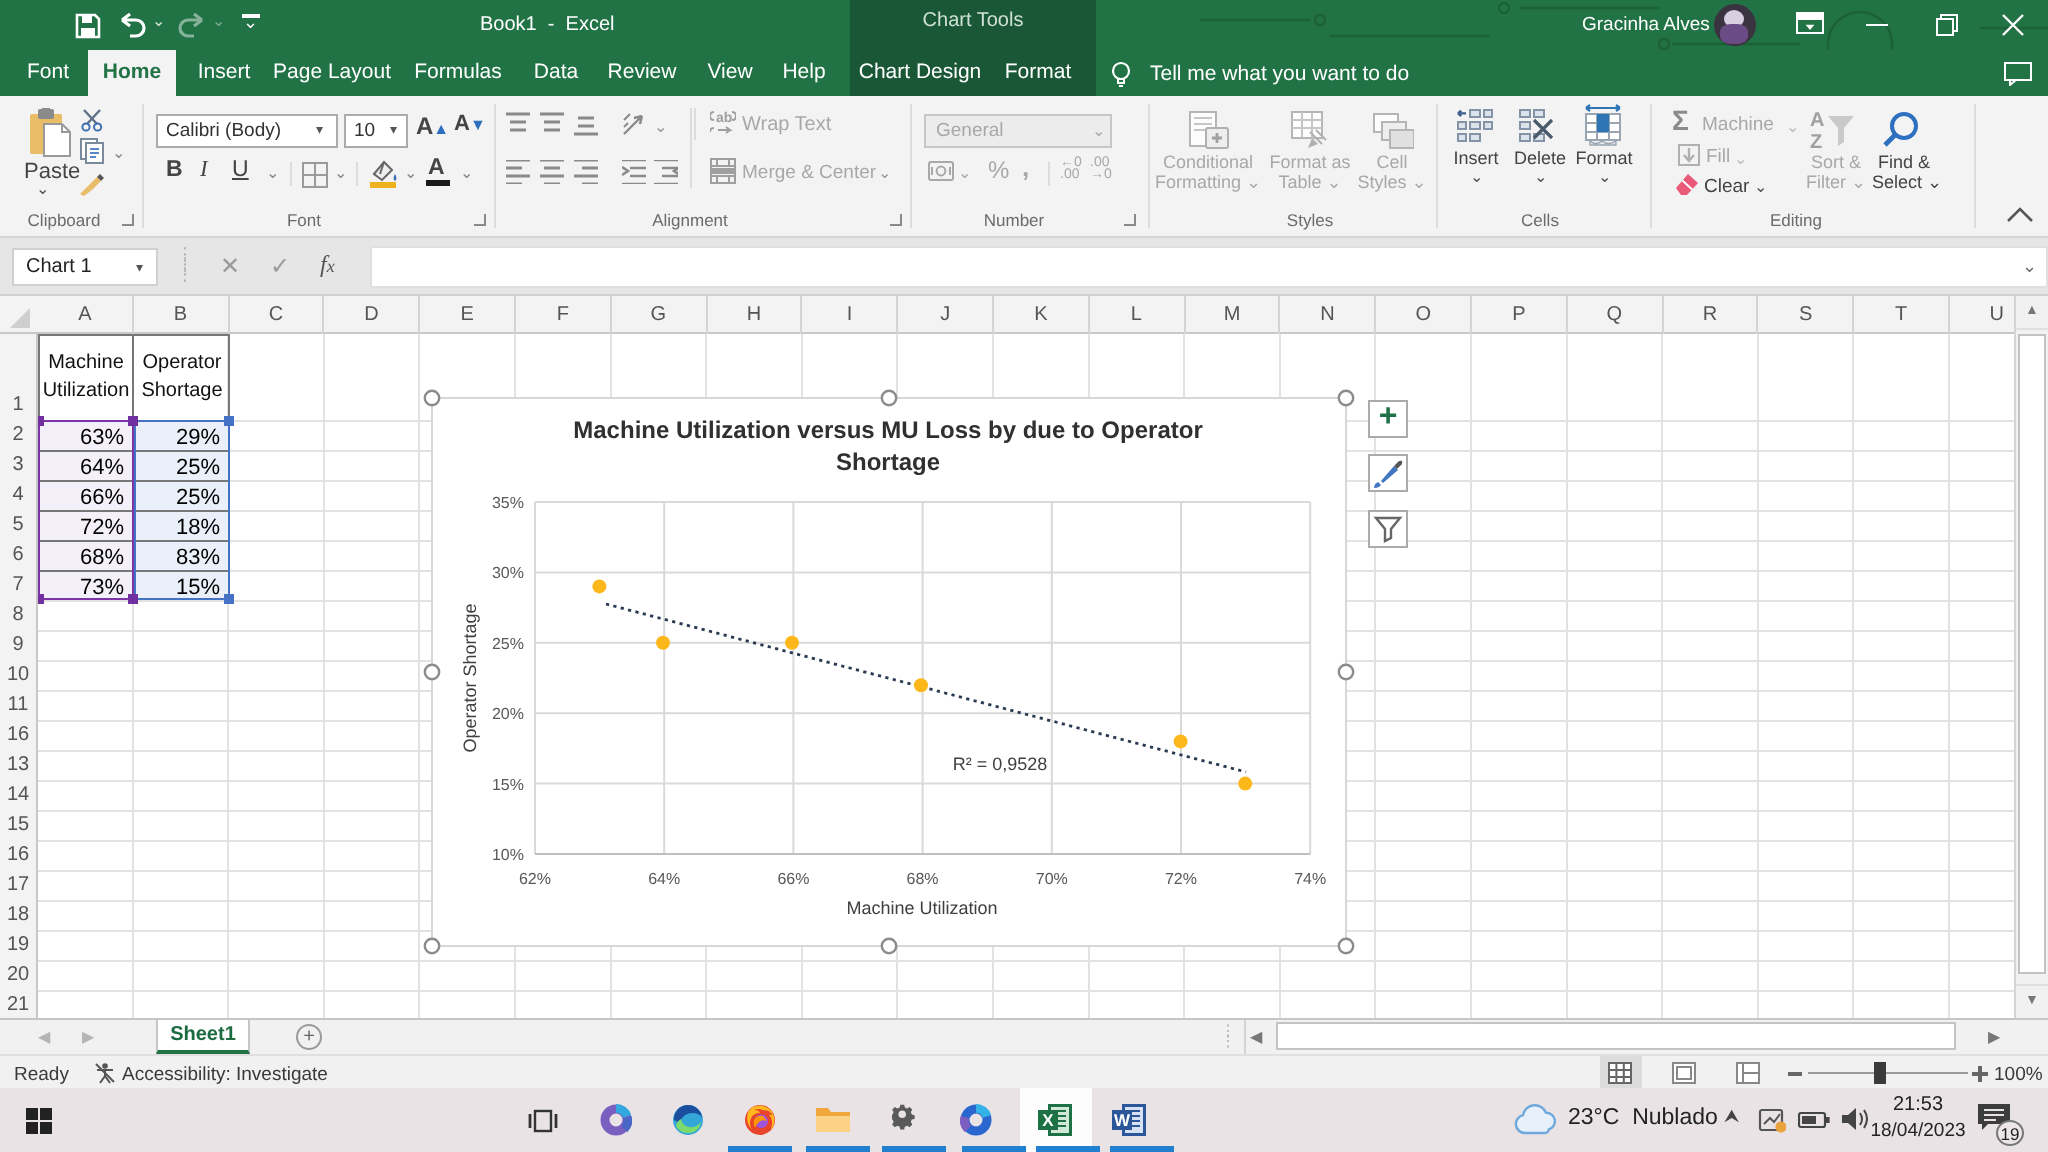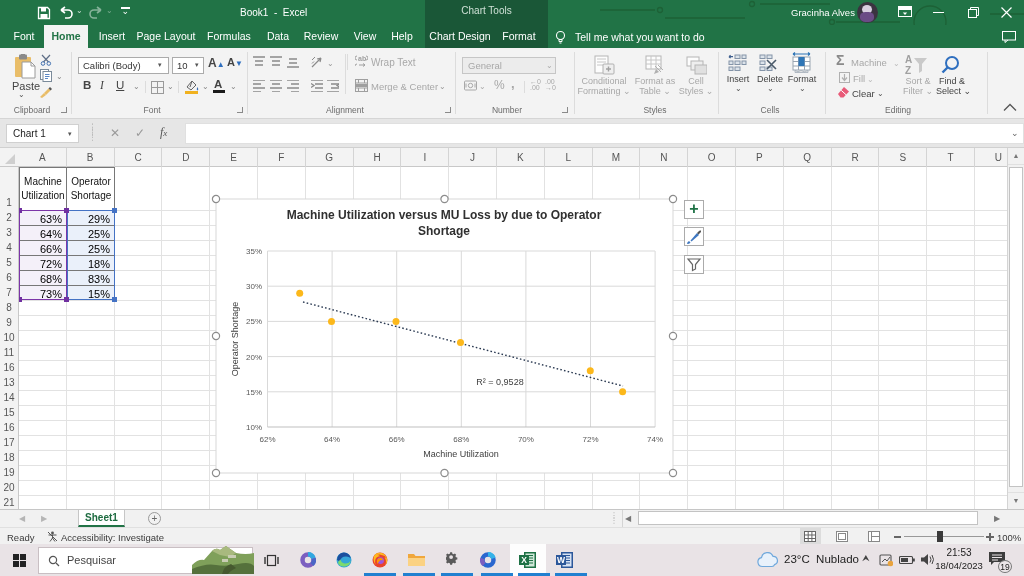--- a/index.html
+++ b/index.html
@@ -559,34 +559,20 @@
     <div class="abs" style="left:989.3px;top:4.8px;width:1.5px;height:8px;background:#666"></div>
     <div class="abs" style="left:997px;top:4px">100%</div>
   </div>
   <div id="taskbar">
     <svg class="abs" style="left:13px;top:10px" width="13" height="13" viewBox="0 0 13 13">
       <rect x="0" y="0" width="6" height="6" fill="#222"></rect>
         <rect x="7" y="0" width="6" height="6" fill="#222"></rect>
       <rect x="0" y="7" width="6" height="6" fill="#222"></rect>
         <rect x="7" y="7" width="6" height="6" fill="#222"></rect>
     </svg>
-    <div class="abs" style="left:38px;top:3px;width:215px;height:27px;background:#fff;border:1px solid #c9bfc3">
-      <svg class="abs" style="left:9px;top:7px" width="12" height="12" viewBox="0 0 12 12">
-        <circle cx="5" cy="5" r="3.6" fill="none" stroke="#555" stroke-width="1.2"></circle>
-        <path d="M8 8 L11 11" stroke="#555" stroke-width="1.2"></path>
-      </svg>
-      <div class="abs" style="left:28px;top:6px;font-size:11px;color:#444">Pesquisar</div>
-      <svg class="abs" style="left:153px;top:-3px" width="62" height="29" viewBox="0 0 62 29">
-        <path d="M0 29 V20 Q6 14 12 15 L20 6 Q24 2 28 5 L34 1 44 8 Q54 10 62 8 V29 Z" fill="#7fa05a"></path>
-        <path d="M0 29 V24 Q14 18 24 20 T46 19 T62 21 V29 Z" fill="#55713c"></path>
-        <path d="M20 6 Q24 2 28 5 L34 1 44 8 38 12 28 10 Z" fill="#a8b97e"></path>
-        <path d="M30 29 q2-8 9-10 l5 4 q-6 3 -8 6 z" fill="#46592f"></path>
-        <path d="M36 10 h8 v3 h-8 z M30 14 h6 v3 h-6 z" fill="#c9cdb4"></path>
-      </svg>
-    </div>
     <svg class="abs" style="left:264px;top:10px" width="15" height="13" viewBox="0 0 15 13">
       <rect x="3.5" y="1.5" width="8" height="10" fill="none" stroke="#333" stroke-width="1.2"></rect>
       <path d="M1 3 v7 M14 3 v7" stroke="#333" stroke-width="1.4"></path>
     </svg>
 
     <svg class="abs" style="left:300px;top:8px" width="16" height="16" viewBox="0 0 16 16">
       <circle cx="8" cy="8" r="5.5" fill="none" stroke="#7b5fc0" stroke-width="4.5"></circle>
       <path d="M8 2.2 a5.8 5.8 0 0 1 5.5 4" fill="none" stroke="#31a8e0" stroke-width="4.4"></path>
       <path d="M13.6 6.5 a5.8 5.8 0 0 1 -1.5 6" fill="none" stroke="#4a66c6" stroke-width="4.4"></path>
     </svg>

